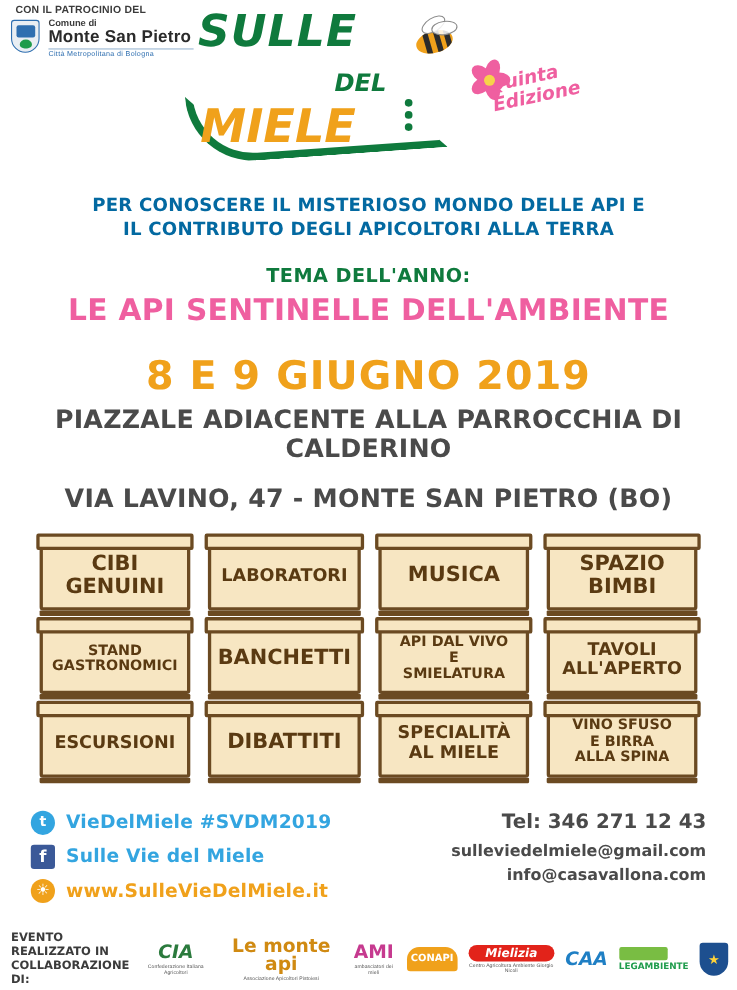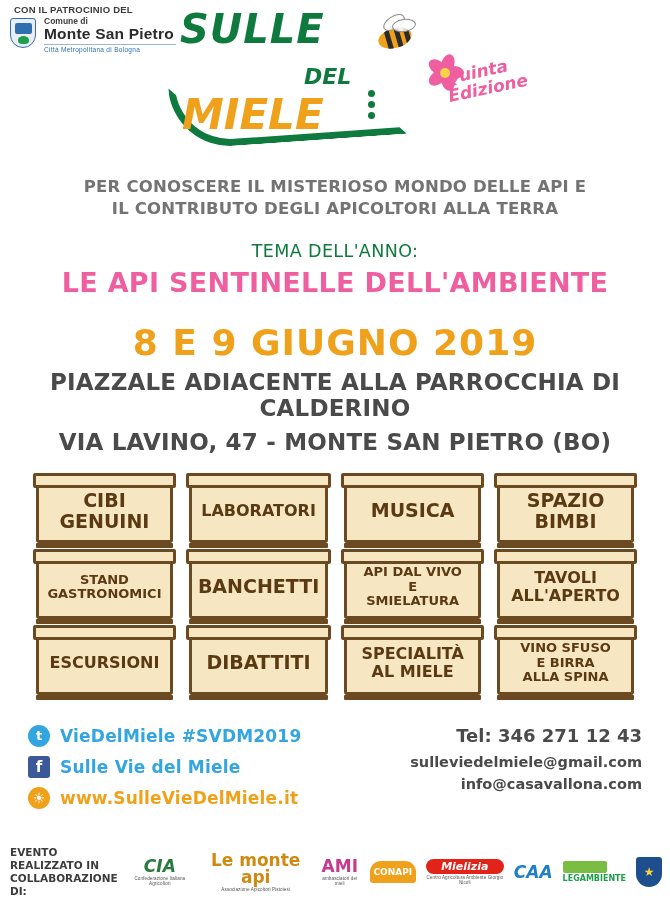--- a/index.html
+++ b/index.html
@@ -216,33 +216,33 @@
     font-weight: bold;
     font-size: 17px;
     line-height: 1.05;
     font-style: italic;
     text-align: left;
   }
 
   
   .tagline {
     text-align: center;
-    color: #737373;
+    color: #0369a1;
     font-family: "DejaVu Sans", sans-serif;
     font-weight: bold;
     font-size: 16.5px;
     line-height: 1.35;
     margin-top: 6px;
     letter-spacing: .2px;
   }
   .theme-label {
     text-align: center;
     color: #0f7a3d;
     font-family: "DejaVu Sans", sans-serif;
-    font-weight: normal;
+    font-weight: bold;
     font-size: 17.5px;
     margin-top: 20px;
     letter-spacing: .4px;
   }
   .theme-title {
     text-align: center;
     color: #ef5fa0;
     font-family: "DejaVu Sans", sans-serif;
     font-weight: bold;
     font-size: 27px;
@@ -262,21 +262,21 @@
   }
   .place1, .place2 {
     text-align: center;
     color: #4a4a4a;
     font-family: "DejaVu Sans", sans-serif;
     font-weight: bold;
     font-size: 23px;
     letter-spacing: .2px;
   }
   .place1 { margin-top: 6px; }
-  .place2 { margin-top: 8px; }
+  .place2 { margin-top: 20px; }
 
   
   .grid {
     margin: 26px 36px 0 36px;
     display: grid;
     grid-template-columns: repeat(4, 1fr);
     gap: 14px 16px;
   }
   .hive {
     position: relative;

